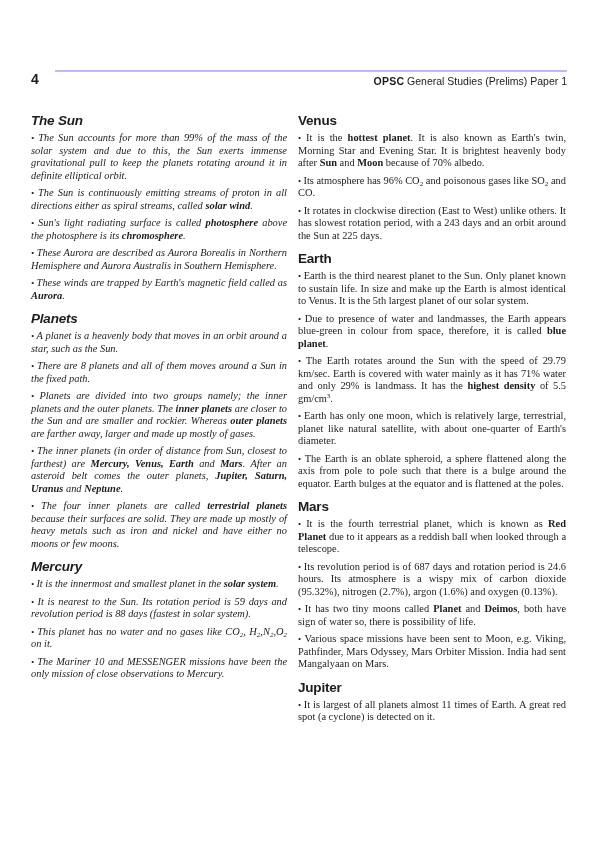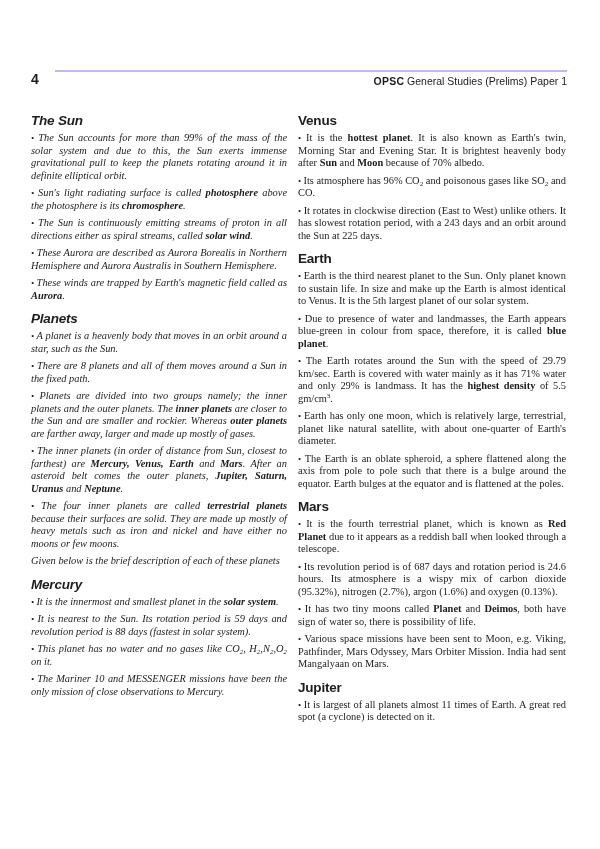--- a/index.html
+++ b/index.html
@@ -80,31 +80,30 @@
   <header class="page-header">
     <div class="page-num">4</div>
     <div class="header-right">
       <span class="brand">OPSC</span><span> General Studies (Prelims) Paper 1</span>
     </div>
   </header>
   <main class="columns">
     <div class="col col-left" id="col-0">
         <h2 class="sec-heading">The Sun</h2>
         <p class="bullet"><span class="marker">• </span>The Sun accounts for more than 99% of the mass of the solar system and due to this, the Sun exerts immense gravitational pull to keep the planets rotating around it in definite elliptical orbit.</p>
+        <p class="bullet"><span class="marker">• </span>The Sun is continuously emitting streams of proton in all directions either as spiral streams, called <b>solar wind</b>.</p>
         <p class="bullet"><span class="marker">• </span>Sun's light radiating surface is called <b>photosphere</b> above the photosphere is its <b>chromosphere</b>.</p>
-        <p class="bullet"><span class="marker">• </span>The Sun is continuously emitting streams of proton in all directions either as spiral streams, called <b>solar wind</b>.</p>
         <p class="bullet"><span class="marker">• </span>These Aurora are described as Aurora Borealis in Northern Hemisphere and Aurora Australis in Southern Hemisphere.</p>
         <p class="bullet"><span class="marker">• </span>These winds are trapped by Earth's magnetic field called as <b>Aurora</b>.</p>
         <h2 class="sec-heading">Planets</h2>
         <p class="bullet"><span class="marker">• </span>A planet is a heavenly body that moves in an orbit around a star, such as the Sun.</p>
         <p class="bullet"><span class="marker">• </span>There are 8 planets and all of them moves around a Sun in the fixed path.</p>
         <p class="bullet"><span class="marker">• </span>Planets are divided into two groups namely; the inner planets and the outer planets. The <b>inner planets</b> are closer to the Sun and are smaller and rockier. Whereas <b>outer planets</b> are farther away, larger and made up mostly of gases.</p>
         <p class="bullet"><span class="marker">• </span>The inner planets (in order of distance from Sun, closest to farthest) are <b>Mercury, Venus, Earth</b> and <b>Mars</b>. After an asteroid belt comes the outer planets, <b>Jupiter, Saturn, Uranus</b> and <b>Neptune</b>.</p>
         <p class="bullet"><span class="marker">• </span>The four inner planets are called <b>terrestrial planets</b> because their surfaces are solid. They are made up mostly of heavy metals such as iron and nickel and have either no moons or few moons.</p>
-        <p class="plain">Given below is the brief description of each of these planets</p>
         <h2 class="sec-heading">Mercury</h2>
         <p class="bullet"><span class="marker">• </span>It is the innermost and smallest planet in the <b>solar system</b>.</p>
         <p class="bullet"><span class="marker">• </span>It is nearest to the Sun. Its rotation period is 59 days and revolution period is 88 days (fastest in solar system).</p>
         <p class="bullet"><span class="marker">• </span>This planet has no water and no gases like CO<sub>2</sub>, H<sub>2</sub>,N<sub>2</sub>,O<sub>2</sub> on it.</p>
         <p class="bullet"><span class="marker">• </span>The Mariner 10 and MESSENGER missions have been the only mission of close observations to Mercury.</p>
       </div>
     <div class="col col-right" id="col-1">
         <h2 class="sec-heading">Venus</h2>
         <p class="bullet"><span class="marker">• </span>It is the <b>hottest planet</b>. It is also known as Earth's twin, Morning Star and Evening Star. It is brightest heavenly body after <b>Sun</b> and <b>Moon</b> because of 70% albedo.</p>
         <p class="bullet"><span class="marker">• </span>Its atmosphere has 96% CO<sub>2</sub> and poisonous gases like SO<sub>2</sub> and CO.</p>

